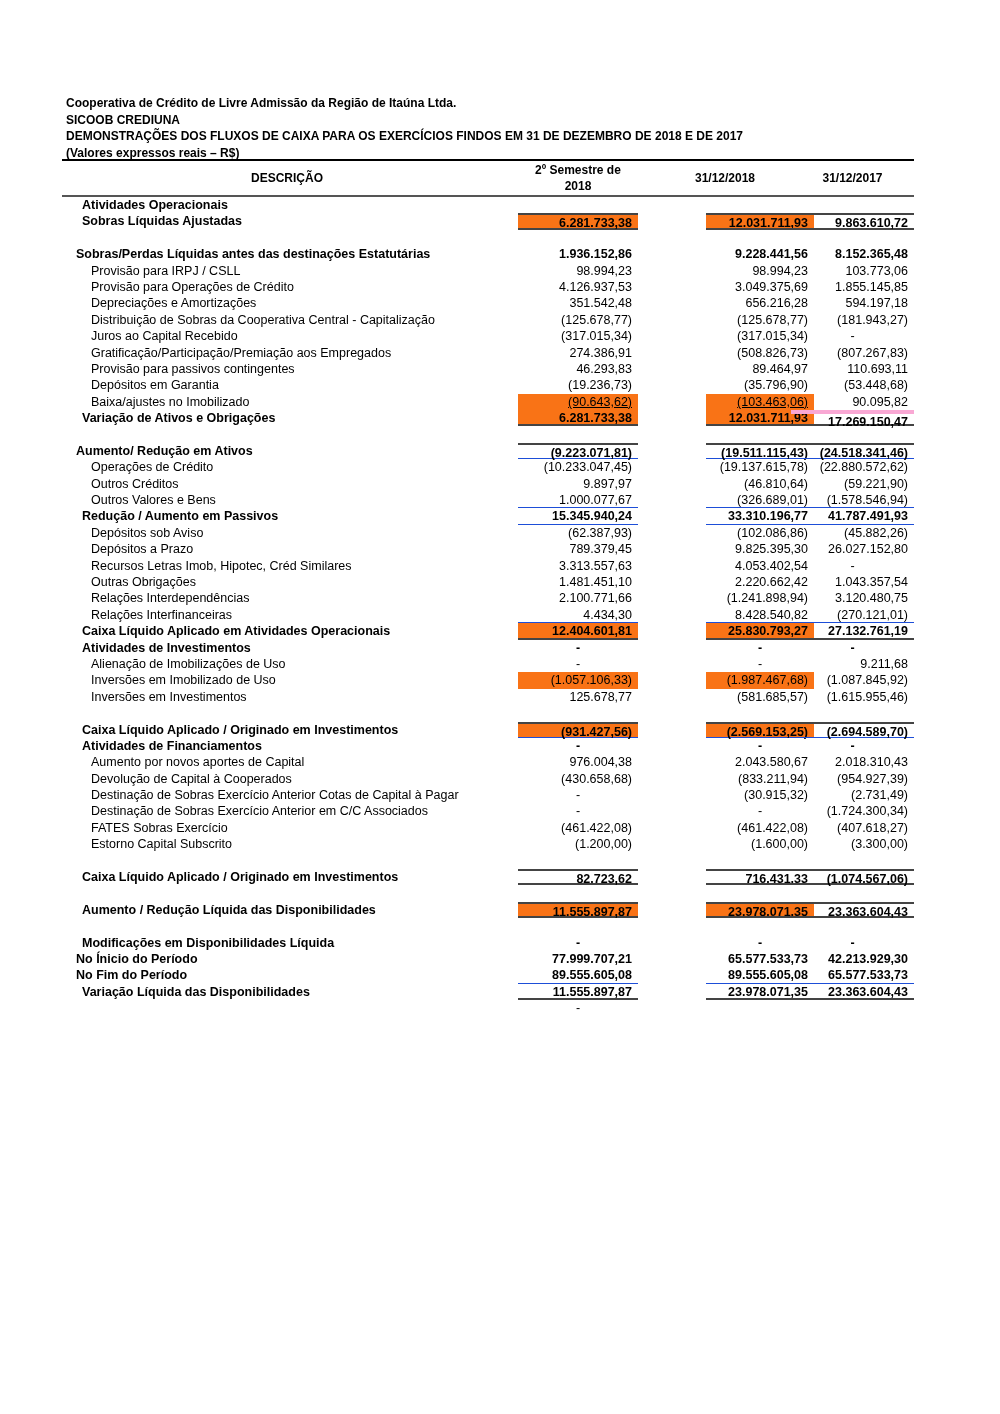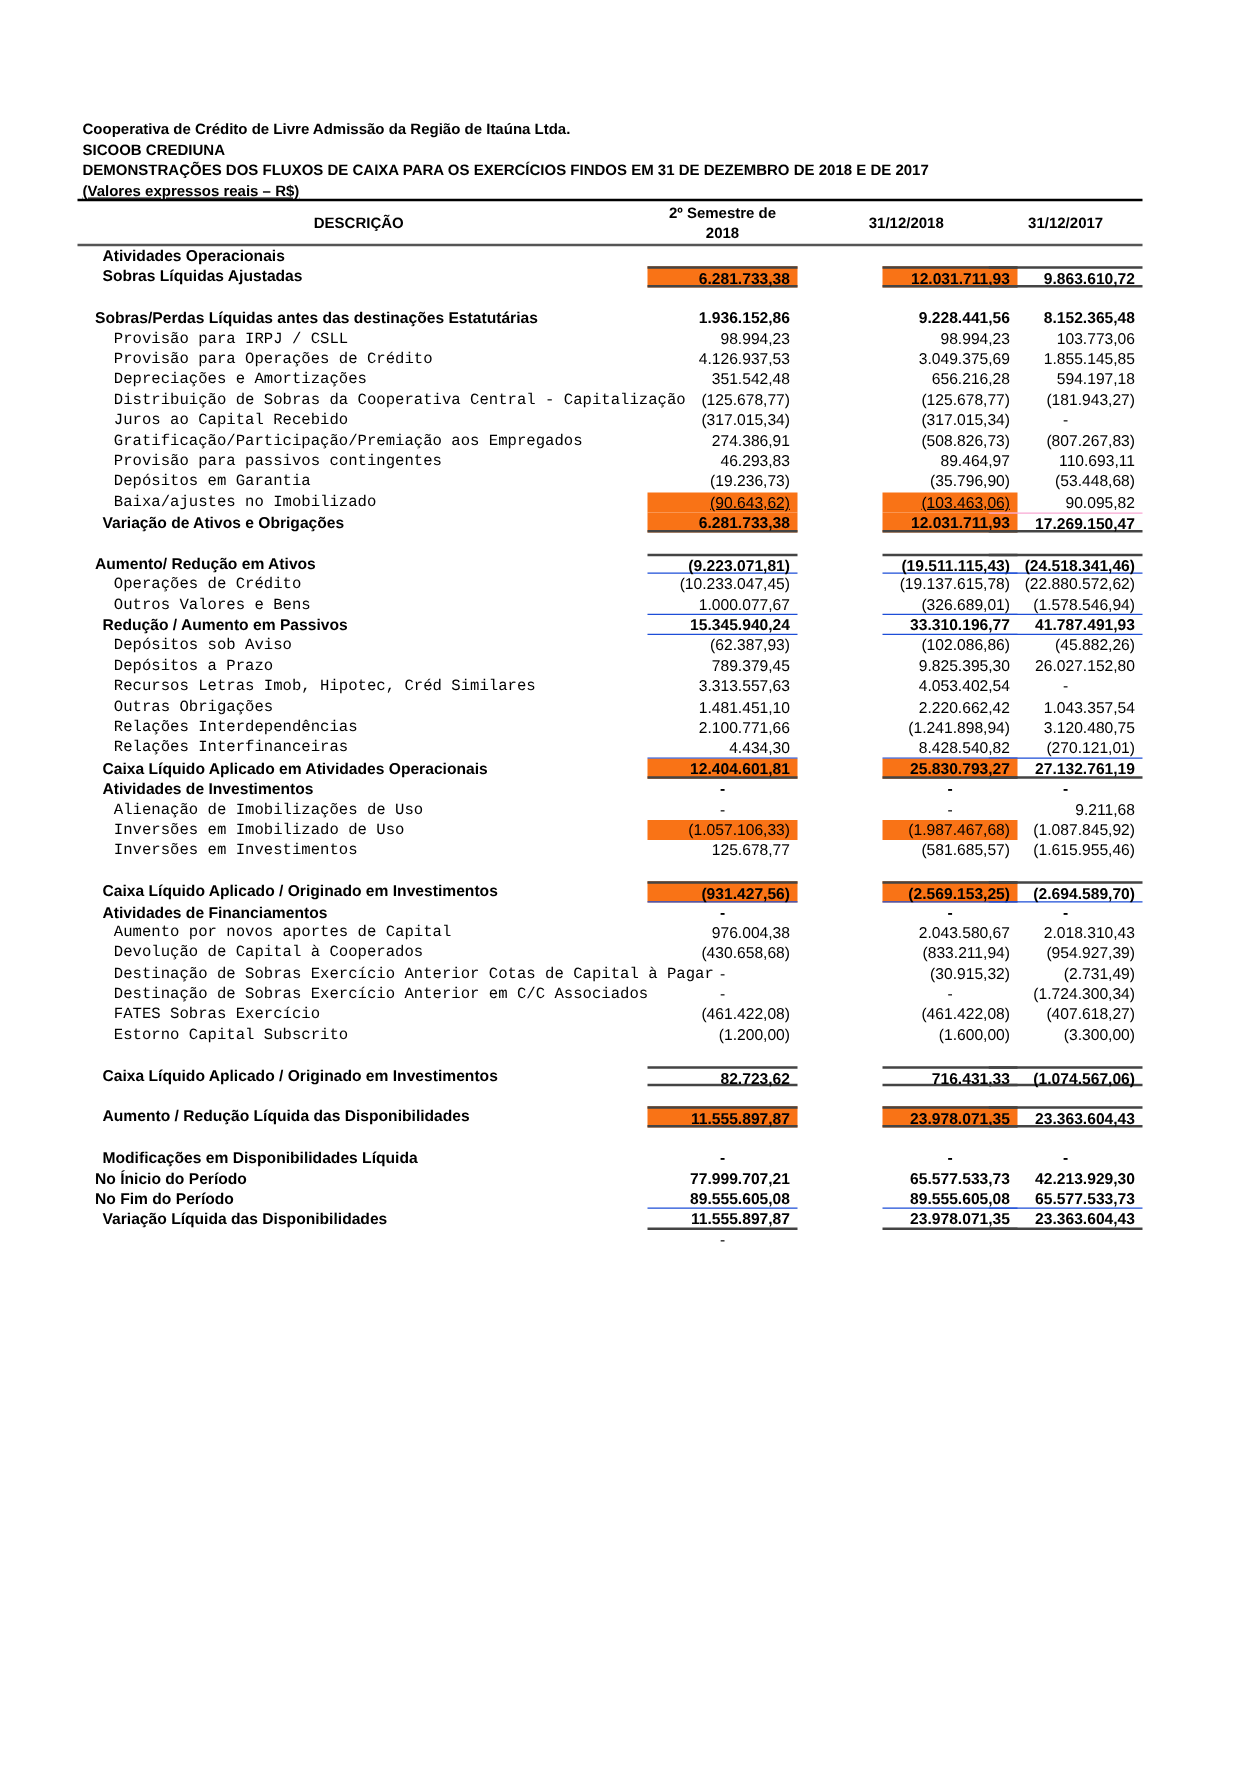--- a/index.html
+++ b/index.html
@@ -1,42 +1,42 @@
 <!DOCTYPE html>
 <html><head>
 <meta charset="utf-8">
 <style>
   html, body { margin: 0; padding: 0; background: #ffffff; }
   body { width: 1000px; height: 1414px; position: relative; overflow: hidden;
          font-family: "Liberation Sans", sans-serif; color: #000; }
   .hdr { position: absolute; left: 66px; font-size: 12px; font-weight: bold; line-height: 14px; white-space: nowrap; }
-  .hdr.u { text-decoration: underline; }
+  .hdr.u { }
   #topline { position: absolute; left: 62px; top: 159px; width: 852px; height: 2px; background: #000; }
   #colhead { position: absolute; left: 62px; top: 161px; width: 852px; height: 34px; }
   #colhead .c { position: absolute; top: 0; height: 34px; font-size: 12px; font-weight: bold;
                 display: flex; align-items: center; justify-content: center; text-align: center; line-height: 16px; }
   #headline { position: absolute; left: 62px; top: 195px; width: 852px; height: 2px; background: #555; }
   #rows { position: absolute; left: 0; top: 197px; width: 1000px; }
   .row { position: relative; height: 16.4px; font-size: 12.5px; line-height: 16.4px; }
   .row .lbl { position: absolute; left: 82px; white-space: nowrap; }
   .row.i1 .lbl { left: 76px; }
-  .row.i2 .lbl { left: 91px; font-family: Liberation Mono, monospace; }
+  .row.i2 .lbl { left: 91px; }
   .row.b { font-weight: bold; }
   .row .v { position: absolute; top: 0; height: 16.4px; text-align: right; box-sizing: border-box;
             padding-right: 6px; white-space: nowrap; }
   .v.c1 { left: 518px; width: 120px; }
   .v.c2 { left: 706px; width: 108px; }
   .v.c3 { left: 791px; width: 123px; }
   .v.hl { background: #f97316; }
   .v.dash { text-align: center; padding-right: 0; }
   .v.ul { text-decoration: underline; text-align: right; }
   .v.bt { border-top: 2px solid #444; }
   .v.bb { border-bottom: 2px solid #444; }
   .v.bbt { border-bottom: 1px solid #1d4ed8; }
-  .v.btt { border-top: 1px solid #f9a8d4; }
+  .v.btt { border-top: 4px solid #f9a8d4; }
 </style>
 </head>
 <body>
 
 <div class="hdr" style="top:96px">Cooperativa de Crédito de Livre Admissão da Região de Itaúna Ltda.</div>
 <div class="hdr" style="top:113px">SICOOB CREDIUNA</div>
 <div class="hdr" style="top:129px">DEMONSTRAÇÕES DOS FLUXOS DE CAIXA PARA OS EXERCÍCIOS FINDOS EM 31 DE DEZEMBRO DE 2018 E DE 2017</div>
 <div class="hdr u" style="top:146px">(Valores expressos reais – R$)</div>
 
 <div id="topline"></div>
@@ -139,20 +139,26 @@
       <span class="v c2 bt bbt">(19.511.115,43)</span>
       <span class="v c3 bt bbt">(24.518.341,46)</span>
     </div>
     <div class="row i2">
       <span class="lbl">Operações de Crédito</span>
       <span class="v c1 ">(10.233.047,45)</span>
       <span class="v c2 ">(19.137.615,78)</span>
       <span class="v c3 ">(22.880.572,62)</span>
     </div>
     <div class="row i2">
+      <span class="lbl">Outros Créditos</span>
+      <span class="v c1 ">9.897,97</span>
+      <span class="v c2 ">(46.810,64)</span>
+      <span class="v c3 ">(59.221,90)</span>
+    </div>
+    <div class="row i2">
       <span class="lbl">Outros Valores e Bens</span>
       <span class="v c1 bbt">1.000.077,67</span>
       <span class="v c2 bbt">(326.689,01)</span>
       <span class="v c3 bbt">(1.578.546,94)</span>
     </div>
     <div class="row b">
       <span class="lbl">Redução / Aumento em Passivos</span>
       <span class="v c1 bbt">15.345.940,24</span>
       <span class="v c2 bbt">33.310.196,77</span>
       <span class="v c3 bbt">41.787.491,93</span>

